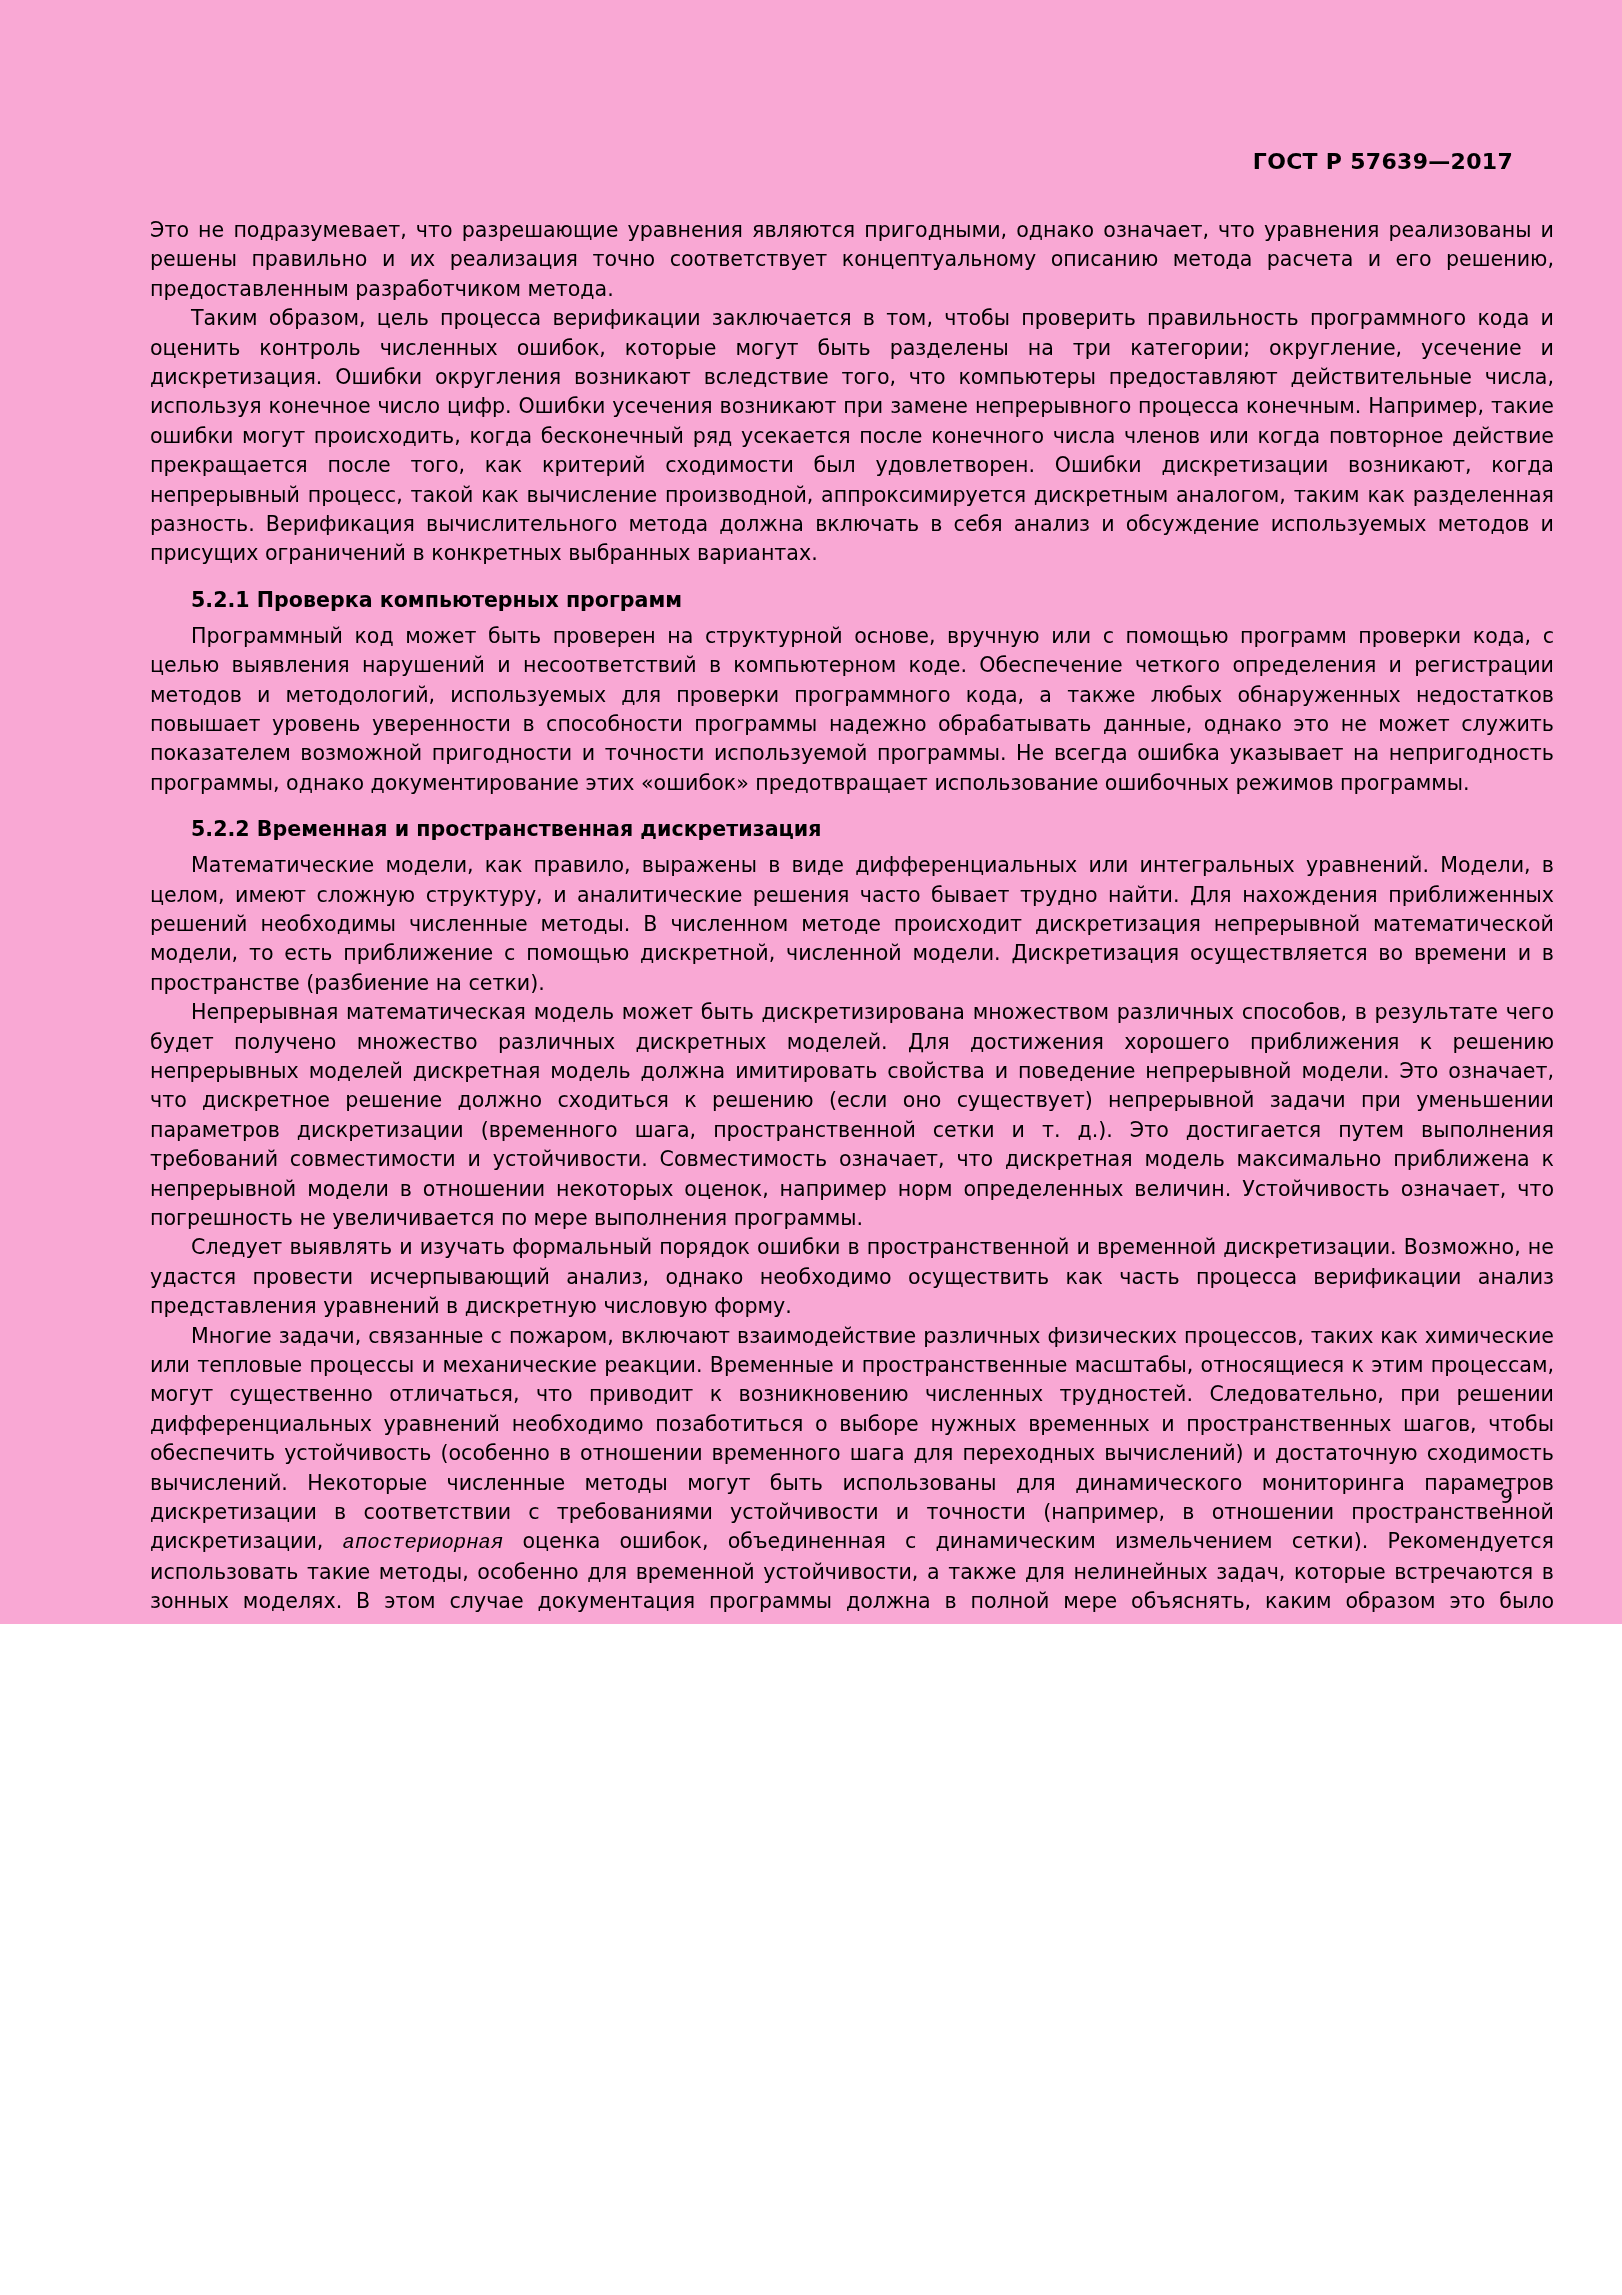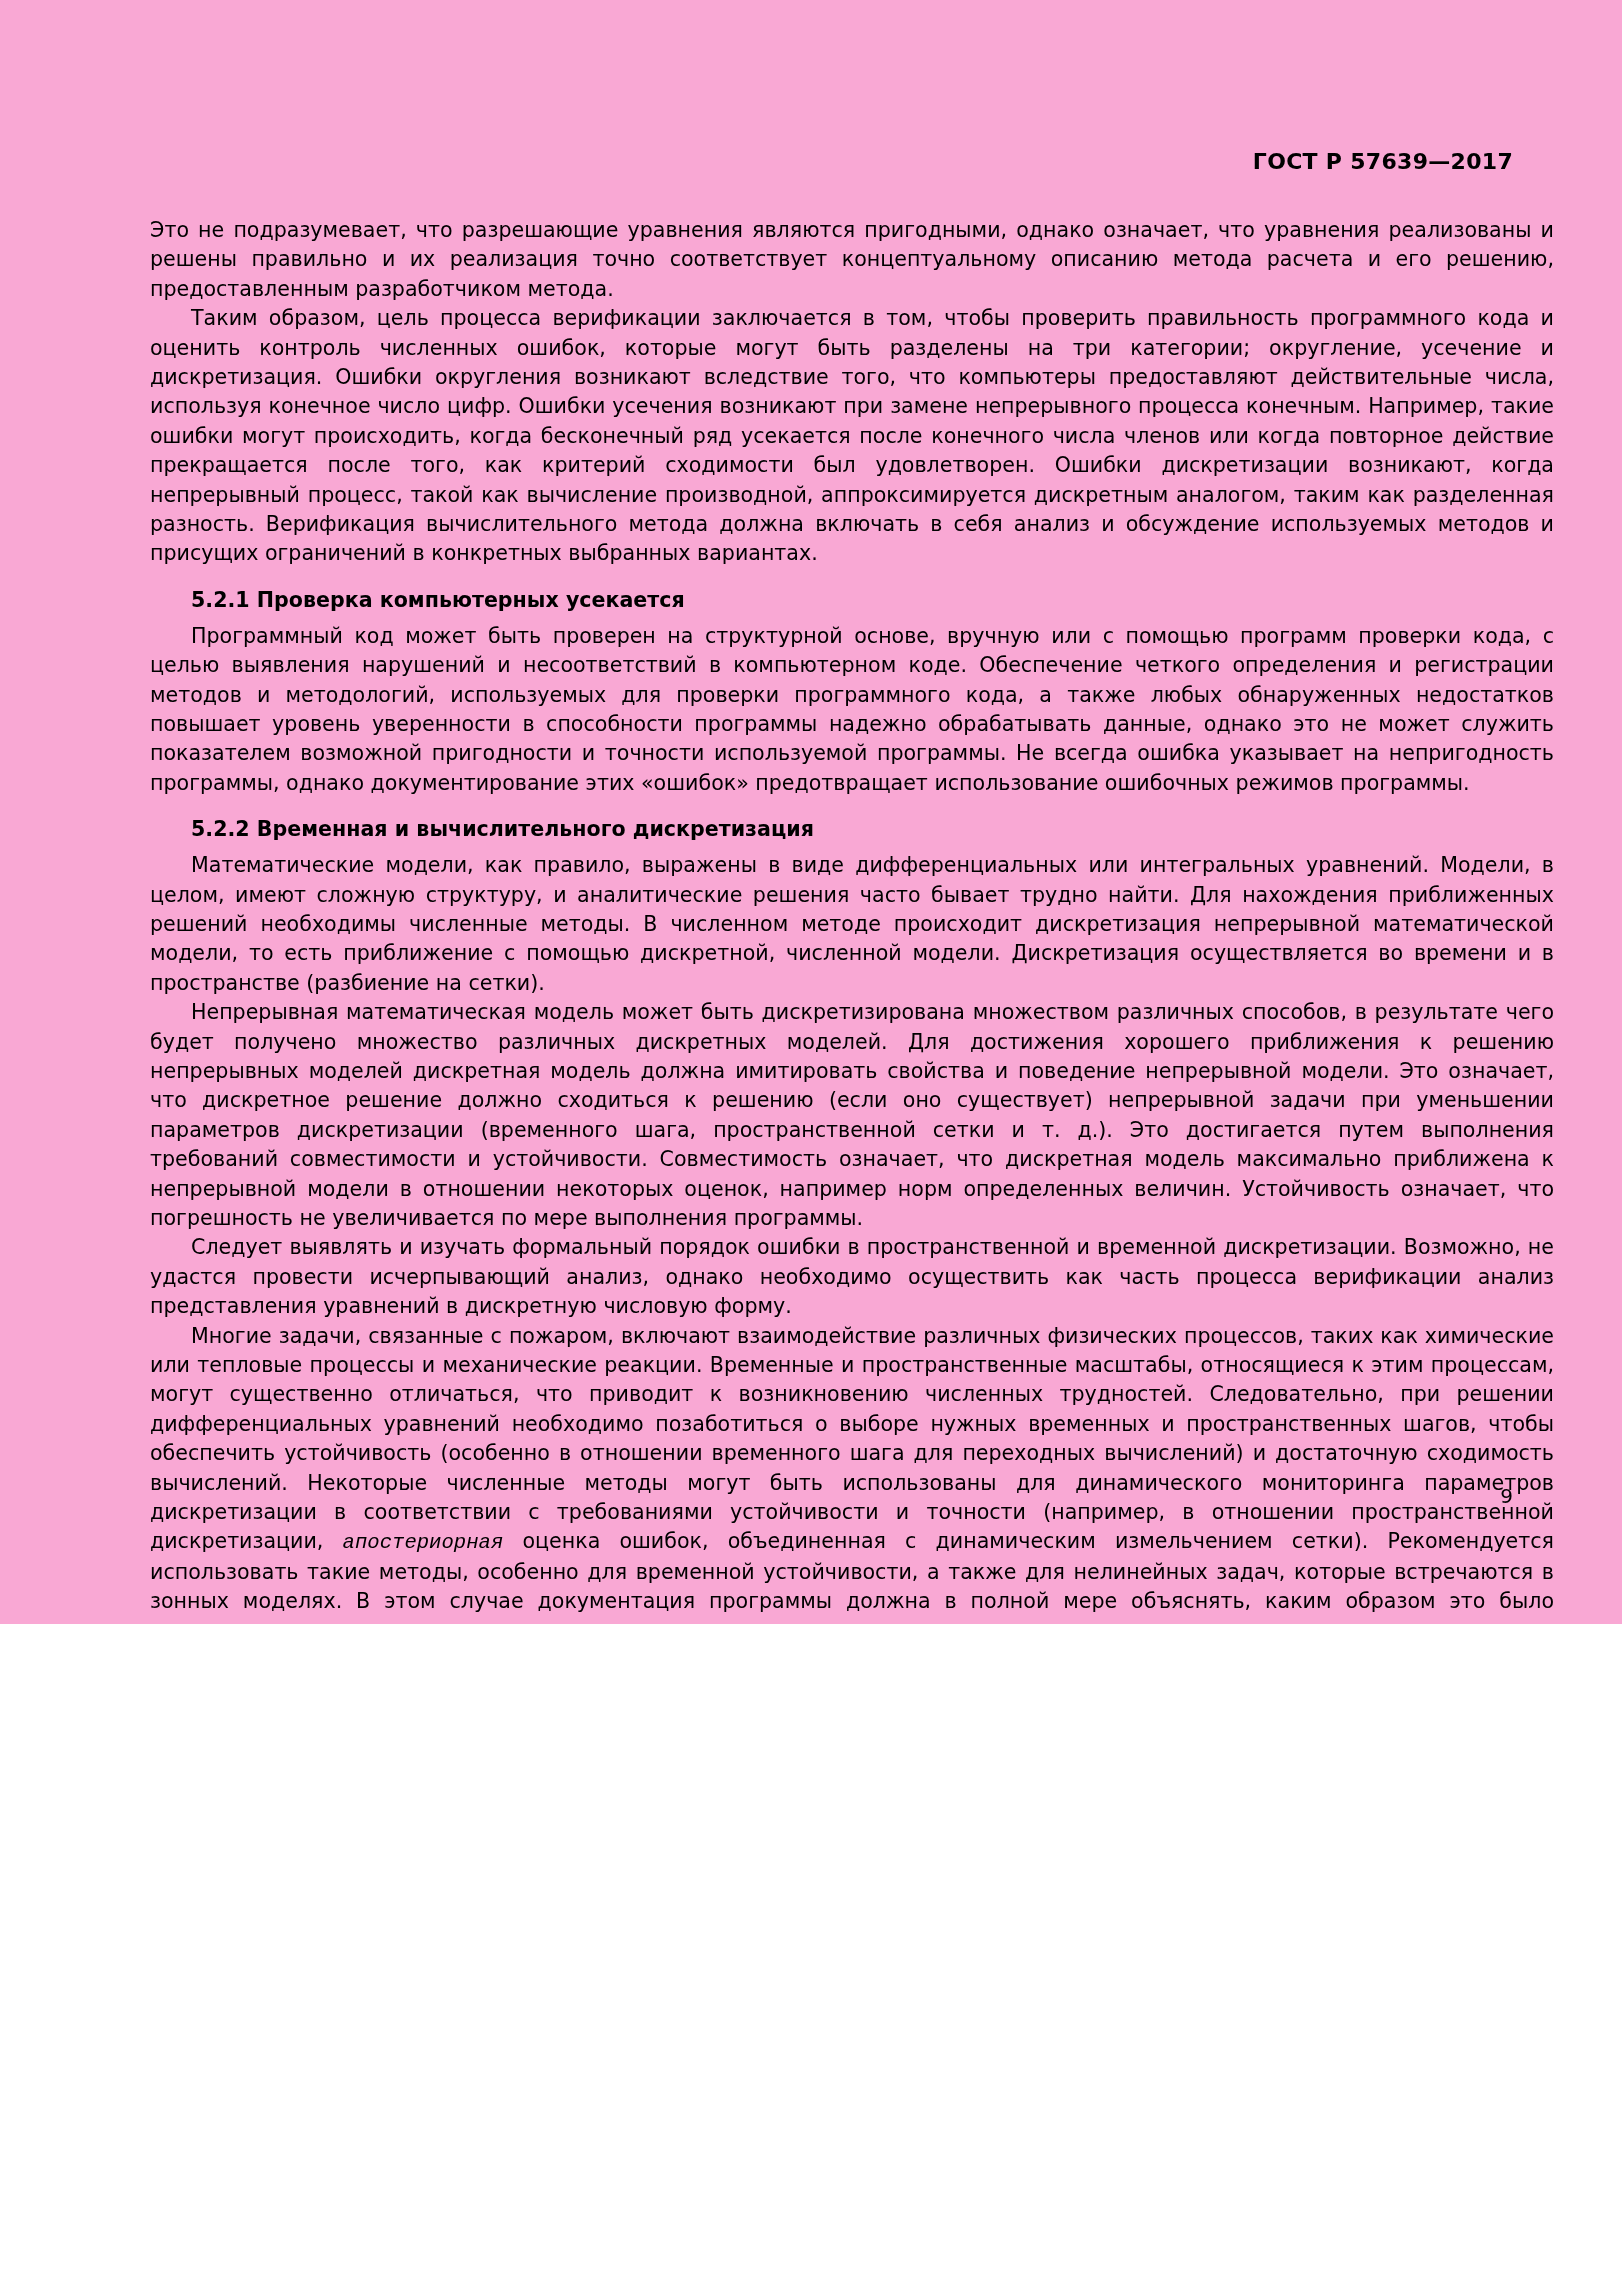--- a/index.html
+++ b/index.html
@@ -67,24 +67,24 @@
 
 <div class="page">
 
   <div class="header">ГОСТ Р 57639—2017</div>
 
   <div class="content">
 
     <p>Это не подразумевает, что разрешающие уравнения являются пригодными, однако означает, что уравнения реализованы и решены правильно и их реализация точно соответствует концептуальному описанию метода расчета и его решению, предоставленным разработчиком метода.</p>
     <p class="indent">Таким образом, цель процесса верификации заключается в том, чтобы проверить правильность программного кода и оценить контроль численных ошибок, которые могут быть разделены на три категории; округление, усечение и дискретизация. Ошибки округления возникают вследствие того, что компьютеры предоставляют действительные числа, используя конечное число цифр. Ошибки усечения возникают при замене непрерывного процесса конечным. Например, такие ошибки могут происходить, когда бесконечный ряд усекается после конечного числа членов или когда повторное действие прекращается после того, как критерий сходимости был удовлетворен. Ошибки дискретизации возникают, когда непрерывный процесс, такой как вычисление производной, аппроксимируется дискретным аналогом, таким как разделенная разность. Верификация вычислительного метода должна включать в себя анализ и обсуждение используемых методов и присущих ограничений в конкретных выбранных вариантах.</p>
 
-    <h3>5.2.1 Проверка компьютерных усекается</h3>
+    <h3>5.2.1 Проверка компьютерных программ</h3>
     <p class="indent">Программный код может быть проверен на структурной основе, вручную или с помощью программ проверки кода, с целью выявления нарушений и несоответствий в компьютерном коде. Обеспечение четкого определения и регистрации методов и методологий, используемых для проверки программного кода, а также любых обнаруженных недостатков повышает уровень уверенности в способности программы надежно обрабатывать данные, однако это не может служить показателем возможной пригодности и точности используемой программы. Не всегда ошибка указывает на непригодность программы, однако документирование этих «ошибок» предотвращает использование ошибочных режимов программы.</p>
 
-    <h3>5.2.2 Временная и вычислительного дискретизация</h3>
+    <h3>5.2.2 Временная и пространственная дискретизация</h3>
     <p class="indent">Математические модели, как правило, выражены в виде дифференциальных или интегральных уравнений. Модели, в целом, имеют сложную структуру, и аналитические решения часто бывает трудно найти. Для нахождения приближенных решений необходимы численные методы. В численном методе происходит дискретизация непрерывной математической модели, то есть приближение с помощью дискретной, численной модели. Дискретизация осуществляется во времени и в пространстве (разбиение на сетки).</p>
     <p class="indent">Непрерывная математическая модель может быть дискретизирована множеством различных способов, в результате чего будет получено множество различных дискретных моделей. Для достижения хорошего приближения к решению непрерывных моделей дискретная модель должна имитировать свойства и поведение непрерывной модели. Это означает, что дискретное решение должно сходиться к решению (если оно существует) непрерывной задачи при уменьшении параметров дискретизации (временного шага, пространственной сетки и т. д.). Это достигается путем выполнения требований совместимости и устойчивости. Совместимость означает, что дискретная модель максимально приближена к непрерывной модели в отношении некоторых оценок, например норм определенных величин. Устойчивость означает, что погрешность не увеличивается по мере выполнения программы.</p>
     <p class="indent">Следует выявлять и изучать формальный порядок ошибки в пространственной и временной дискретизации. Возможно, не удастся провести исчерпывающий анализ, однако необходимо осуществить как часть процесса верификации анализ представления уравнений в дискретную числовую форму.</p>
 
     <p class="indent"><span>Многие задачи, связанные с пожаром, включают взаимодействие различных физических процессов, таких как химические или тепловые процессы и механические реакции. Временные и пространственные масштабы, относящиеся к этим процессам, могут существенно отличаться, что приводит к возникновению численных трудностей. Следовательно, при решении дифференциальных уравнений необходимо позаботиться о выборе нужных временных и пространственных шагов, чтобы обеспечить устойчивость (особенно в отношении временного шага для переходных вычислений) и достаточную сходимость вычислений. Некоторые численные методы могут быть использованы для динамического мониторинга параметров дискретизации в соответствии с требованиями устойчивости и точности (например, в отношении пространственной дискретизации, </span><span class="italic">апостериорная</span><span> оценка ошибок, объединенная с динамическим измельчением сетки). Рекомендуется использовать такие методы, особенно для временной устойчивости, а также для нелинейных задач, которые встречаются в зонных моделях. В этом случае документация программы должна в полной мере объяснять, каким образом это было достигнуто,</span></p>
 
   </div>
 
   <div class="page-number">9</div>
 

